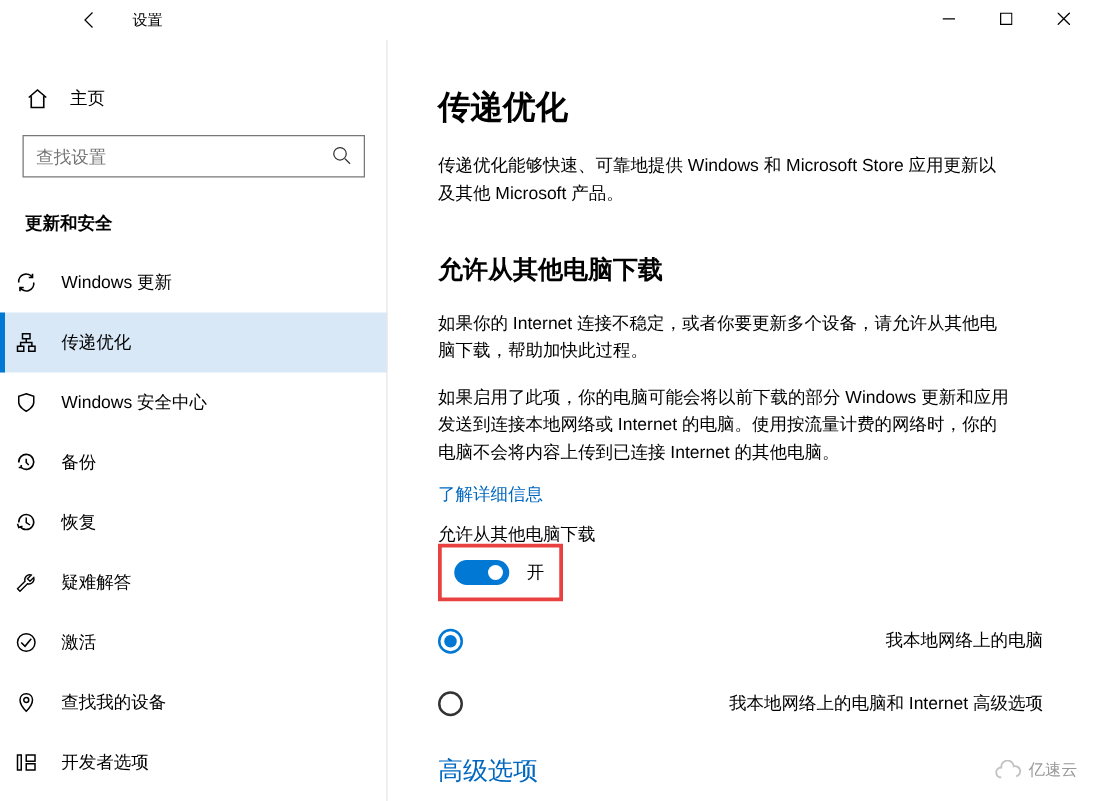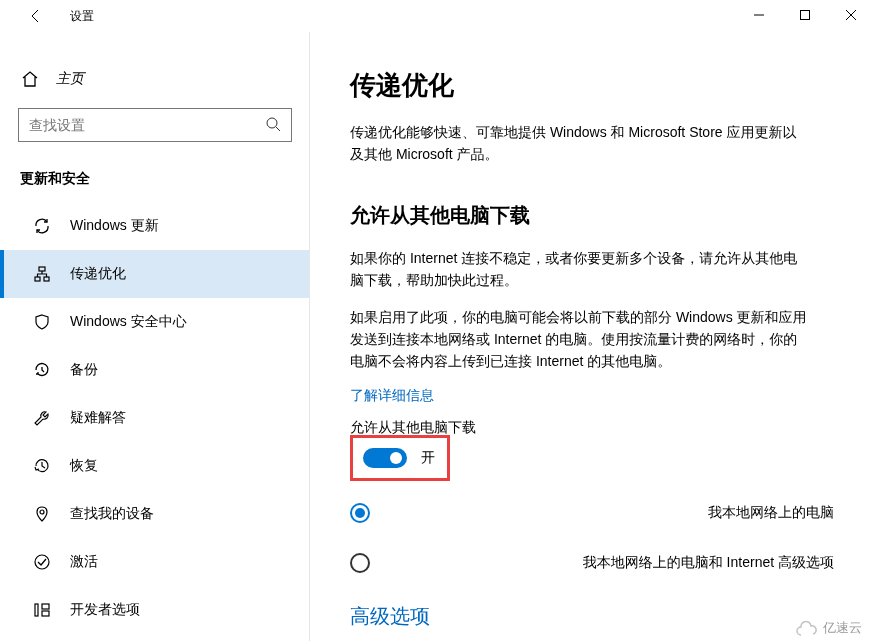--- a/index.html
+++ b/index.html
@@ -1,38 +1,38 @@
 <!DOCTYPE html>
 <html><head>
 <meta charset="utf-8">
 <style>
 * { margin: 0; padding: 0; box-sizing: border-box; }
 body { font-family: "Microsoft YaHei", "Segoe UI", sans-serif; font-size: 14px; color: #000; background: #fff; width: 874px; height: 641px; overflow: hidden; position: relative; }
 
-.titlebar { height: 32px; display: flex; align-items: center; padding-left: 20px; }
+.titlebar { height: 32px; display: flex; align-items: center; padding-left: 20px; margin-left: 36px; }
 .titlebar .back { width: 32px; height: 32px; display: flex; align-items: center; justify-content: center; cursor: pointer; }
 .titlebar .title { margin-left: 18px; font-size: 12px; }
 .win-controls { position: absolute; top: 0; right: 0; display: flex; }
 .win-btn { width: 46px; height: 30px; display: flex; align-items: center; justify-content: center; cursor: pointer; }
 
 .container { display: flex; height: calc(100% - 32px); }
 
 .sidebar { width: 310px; padding-top: 30px; background: #fff; position: relative; }
-.home-row { display: flex; align-items: center; padding: 8px 20px 8px 20px; cursor: pointer; gap: 16px; font-style: italic; }
+.home-row { display: flex; align-items: center; padding: 8px 20px 8px 20px; cursor: pointer; gap: 16px; }
 .home-row .icon { width: 20px; display: flex; justify-content: center; }
 .home-row .label { font-size: 14px; }
 
 .search-box { margin: 12px 18px 0 18px; height: 34px; border: 1px solid #777; display: flex; align-items: center; padding: 0 10px; justify-content: space-between; gap: 24px; }
 .search-box input { border: none; outline: none; font-size: 14px; flex: 1; background: transparent; }
 .search-box .search-icon { color: #333; }
 
 .group-header { font-size: 14px; font-weight: 600; margin: 28px 0 14px 20px; }
 
 .nav { list-style: none; }
-.nav-item { display: flex; align-items: center; height: 48px; padding-left: 32px; cursor: pointer; gap: 18px; position: relative; }
+.nav-item { display: flex; align-items: center; height: 48px; padding-left: 11px; cursor: pointer; gap: 18px; position: relative; }
 .nav-item .icon { width: 20px; display: flex; justify-content: center; align-items: center; }
 .nav-item.selected { background: #d9e8f6; }
 .nav-item.selected::before { content: ""; position: absolute; left: 0; top: 0; bottom: 0; width: 4px; background: #0078d4; }
 
 .divider { position: absolute; right: 0; top: 0; bottom: 0; width: 1px; background: #e6e6e6; }
 
 .main { flex: 1; padding: 36px 40px 0 40px; overflow-y: auto; }
 .page-title { font-size: 26px; font-weight: 600; margin-bottom: 18px; }
 .desc { font-size: 14px; line-height: 1.6; color: #000000; margin-bottom: 36px; max-width: 460px; }
 .section-title { font-size: 20px; font-weight: 600; margin-bottom: 18px; }
@@ -47,21 +47,21 @@
 .toggle-state { font-size: 14px; }
 
 .radio-group { margin-top: 22px; }
 .radio-row { display: flex; align-items: center; gap: 14px; margin-bottom: 30px; cursor: pointer; justify-content: space-between; }
 .radio { width: 20px; height: 20px; border: 2px solid #333; border-radius: 50%; display: flex; align-items: center; justify-content: center; }
 .radio.checked { border-color: #0078d4; }
 .radio.checked .dot { width: 10px; height: 10px; background: #0078d4; border-radius: 50%; }
 
 .bottom-links .link { display: block; margin-bottom: 20px; font-size: 20px; }
 
-.watermark { position: absolute; bottom: 4px; right: 12px; display: flex; align-items: flex-end; gap: 6px; color: #999; font-size: 13px; }
+.watermark { position: absolute; bottom: 16px; right: 12px; display: flex; align-items: center; gap: 6px; color: #999; font-size: 13px; }
 .watermark svg { opacity: 0.6; }
 </style>
 </head>
 <body>
 
 <div class="titlebar">
   <div class="back">
     <svg width="16" height="16" viewBox="0 0 16 16">
         <path d="M10 2 L4 8 L10 14" stroke="#000" stroke-width="1" fill="none"></path>
       </svg>
@@ -140,52 +140,52 @@
               <path d="M3 9 A6 6 0 1 1 5 13" stroke="#000" stroke-width="1.3" fill="none"></path>
               <path d="M3 13 L5 13 L5 11" stroke="#000" stroke-width="1.3" fill="none"></path>
               <path d="M9 6 V9 L11 11" stroke="#000" stroke-width="1.3" fill="none"></path>
             </svg>
           </span>
         <span>备份</span>
       </li>
       <li class="nav-item">
         <span class="icon">
             <svg width="18" height="18" viewBox="0 0 18 18">
-              <path d="M14 4 a4 4 0 0 0 -5 5 L3 15 L5 17 L11 11 a4 4 0 0 0 5 -5 L13 9 L11 7 Z" stroke="#000" stroke-width="1.1" fill="none" transform="translate(-1,-1)"></path>
-            </svg>
-          </span>
-        <span>疑难解答</span>
-      </li>
-      <li class="nav-item">
-        <span class="icon">
-            <svg width="18" height="18" viewBox="0 0 18 18">
               <path d="M9 5 V9 L12 11" stroke="#000" stroke-width="1.2" fill="none"></path>
               <path d="M3 9 A6 6 0 1 1 4 12" stroke="#000" stroke-width="1.2" fill="none"></path>
               <path d="M2 10 L3 13 L6 12" stroke="#000" stroke-width="1.2" fill="none"></path>
             </svg>
           </span>
         <span>恢复</span>
       </li>
       <li class="nav-item">
         <span class="icon">
             <svg width="18" height="18" viewBox="0 0 18 18">
+              <path d="M14 4 a4 4 0 0 0 -5 5 L3 15 L5 17 L11 11 a4 4 0 0 0 5 -5 L13 9 L11 7 Z" stroke="#000" stroke-width="1.1" fill="none" transform="translate(-1,-1)"></path>
+            </svg>
+          </span>
+        <span>疑难解答</span>
+      </li>
+      <li class="nav-item">
+        <span class="icon">
+            <svg width="18" height="18" viewBox="0 0 18 18">
+              <circle cx="9" cy="9" r="7" stroke="#000" stroke-width="1.2" fill="none"></circle>
+              <path d="M5 9 L8 12 L13 6" stroke="#000" stroke-width="1.3" fill="none"></path>
+            </svg>
+          </span>
+        <span>激活</span>
+      </li>
+      <li class="nav-item">
+        <span class="icon">
+            <svg width="18" height="18" viewBox="0 0 18 18">
               <path d="M9 2 C6 2 4 4 4 7 C4 11 9 16 9 16 C9 16 14 11 14 7 C14 4 12 2 9 2 Z" stroke="#000" stroke-width="1.2" fill="none"></path>
               <circle cx="9" cy="7" r="2" stroke="#000" stroke-width="1.2" fill="none"></circle>
             </svg>
           </span>
         <span>查找我的设备</span>
-      </li>
-      <li class="nav-item">
-        <span class="icon">
-            <svg width="18" height="18" viewBox="0 0 18 18">
-              <circle cx="9" cy="9" r="7" stroke="#000" stroke-width="1.2" fill="none"></circle>
-              <path d="M5 9 L8 12 L13 6" stroke="#000" stroke-width="1.3" fill="none"></path>
-            </svg>
-          </span>
-        <span>激活</span>
       </li>
       <li class="nav-item">
         <span class="icon">
             <svg width="18" height="18" viewBox="0 0 18 18">
               <rect x="2" y="3" width="3" height="12" stroke="#000" stroke-width="1.2" fill="none"></rect>
               <rect x="9" y="3" width="7" height="5" stroke="#000" stroke-width="1.2" fill="none"></rect>
               <rect x="9" y="10" width="7" height="5" stroke="#000" stroke-width="1.2" fill="none"></rect>
             </svg>
           </span>
         <span>开发者选项</span>

